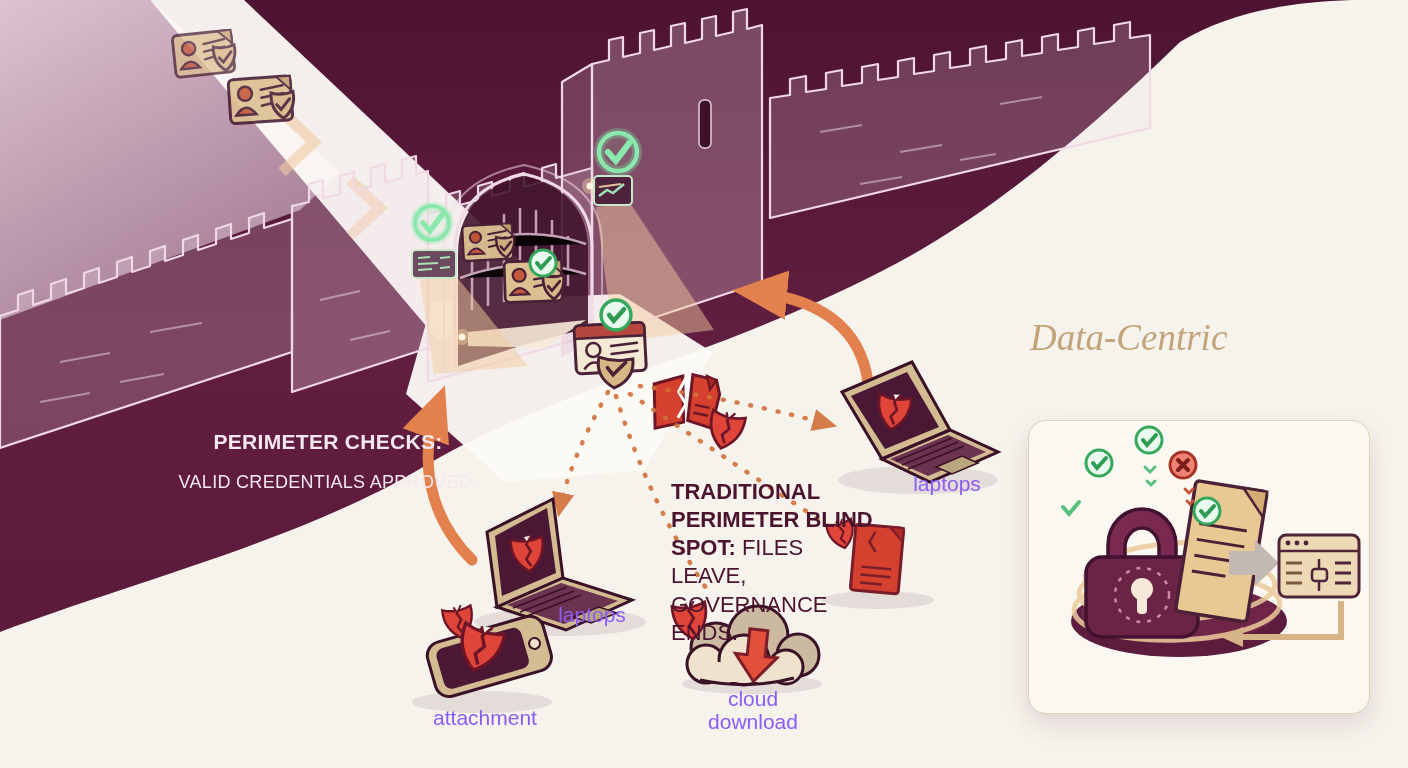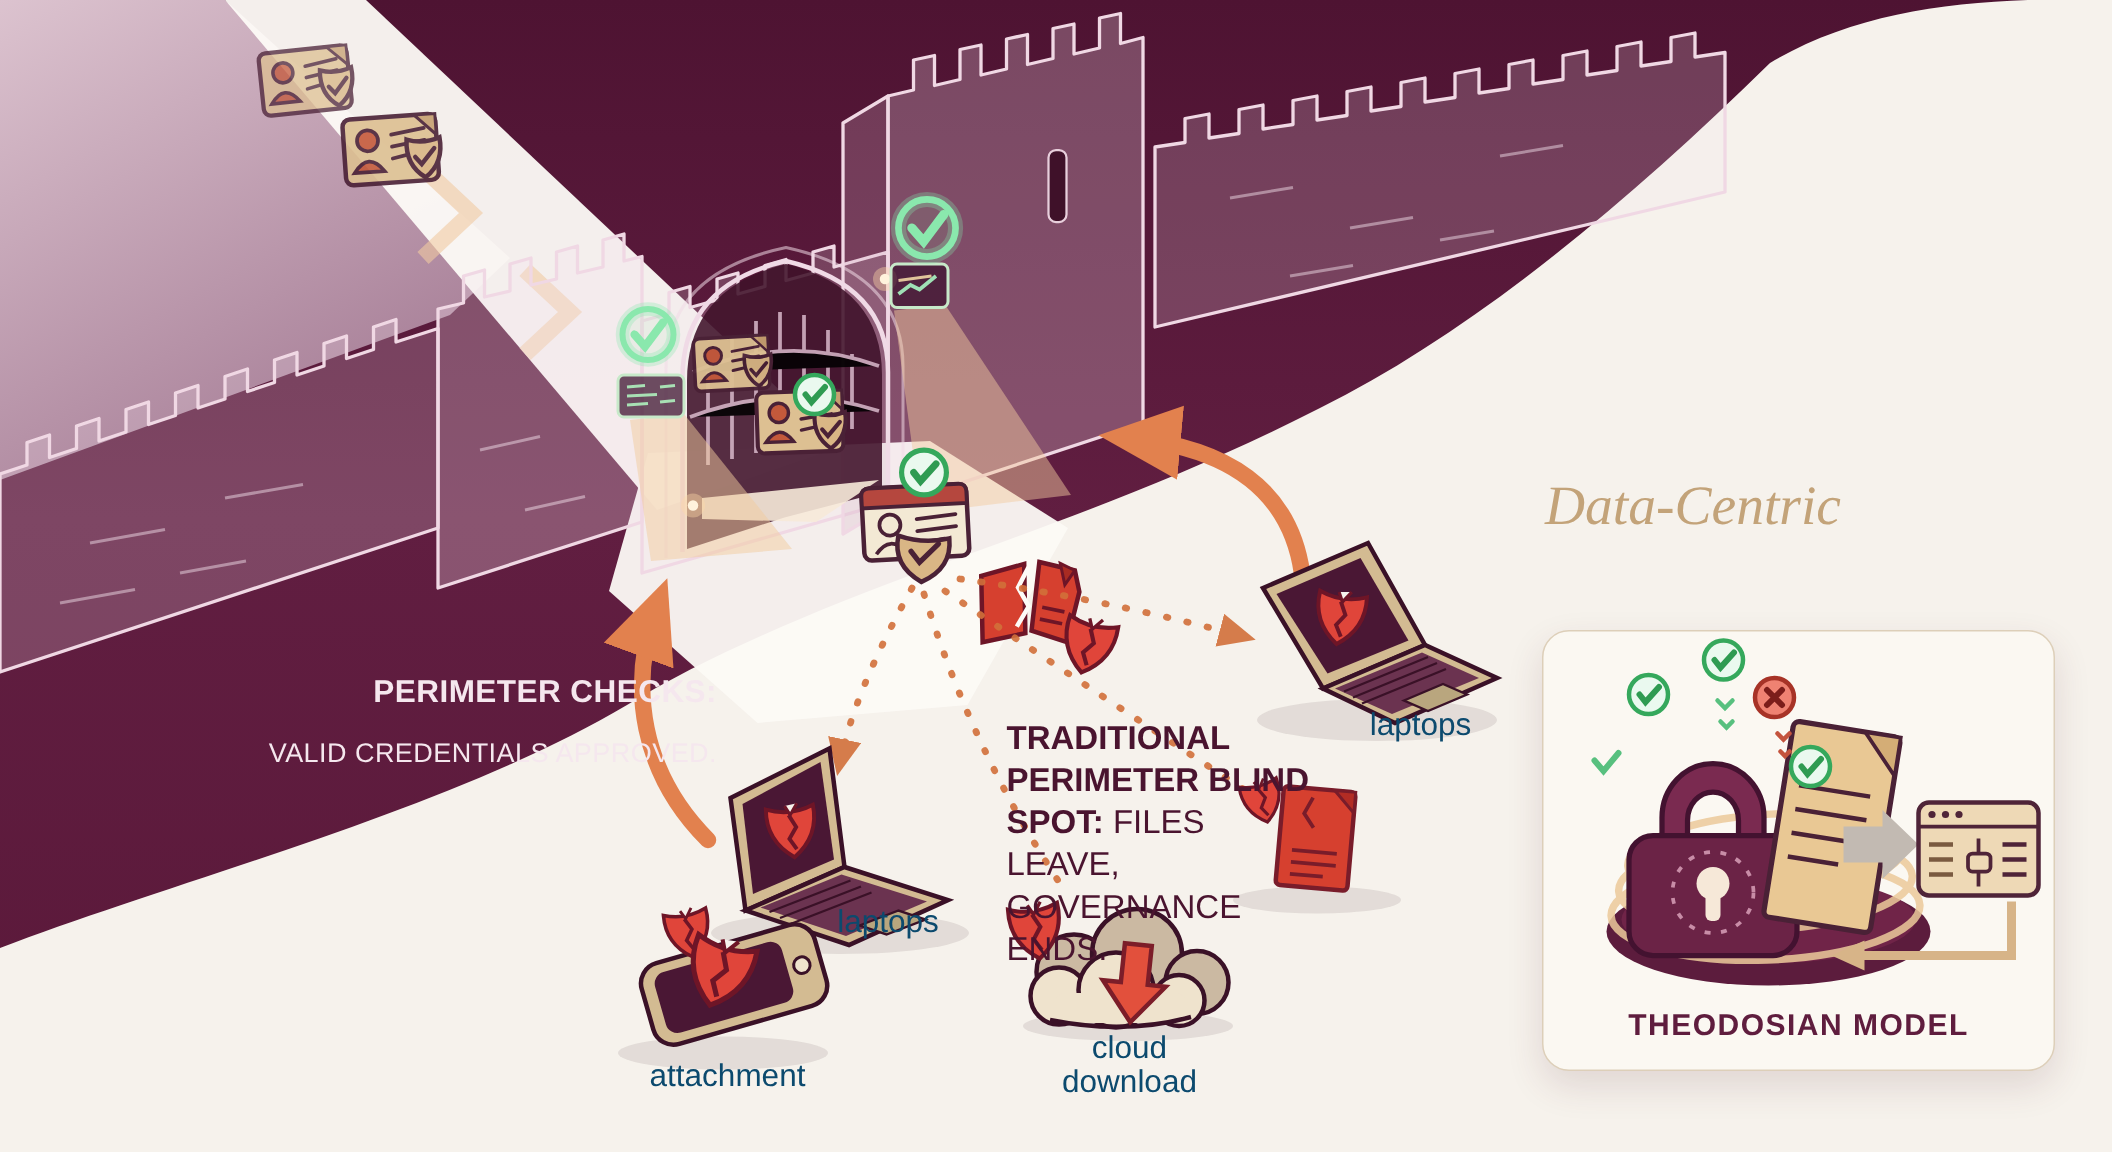--- a/index.html
+++ b/index.html
@@ -1,20 +1,20 @@
 <!DOCTYPE html>
 <html><head>
 <meta charset="utf-8">
 <style>
   html,body{margin:0;padding:0;background:#f6f2ec;}
   #stage{position:relative;width:1408px;height:768px;overflow:hidden;
          font-family:"Liberation Sans",sans-serif;background:#f6f2ec;}
   #scene{position:absolute;inset:0;}
-  .lbl{position:absolute;color:#0c4a6e;font-size:21px;line-height:1.1;text-align:center;}
-  #perimeter-text{position:absolute;left:178px;top:450px;width:300px;text-align:right;
+  .lbl{position:absolute;color:#8b5cf6;font-size:21px;line-height:1.1;text-align:center;}
+  #perimeter-text{position:absolute;left:178px;top:430px;width:300px;text-align:center;
     color:#f5e7ee;letter-spacing:.3px;}
   #perimeter-text .t1{display:block;font-weight:bold;font-size:21px;}
   #perimeter-text .t2{display:block;font-size:18px;margin-top:18px;}
   #blindspot-text{position:absolute;left:671px;top:478px;width:208px;text-align:left;
     color:#4a142f;font-size:22px;line-height:1.28;}
   #blindspot-text b{font-weight:bold;}
   #platform-title{position:absolute;left:1030px;top:316px;width:350px;
     font-family:"Liberation Serif",serif;font-style:italic;color:#c3a379;font-size:37px;line-height:1.17;}
   #platform-title span{display:block;}
   #model-panel{position:absolute;left:1028px;top:420px;width:340px;height:292px;
@@ -283,16 +283,15 @@
       <path d="M257,140 l16,0 M257,150 l16,0 M257,160 l16,0" stroke="#7a5a40" stroke-width="3"></path>
       <path d="M290,136 v32" stroke="#4f2438" stroke-width="2.5"></path>
       <rect x="283" y="146" width="15" height="12" rx="3" fill="#eed9b6" stroke="#4f2438" stroke-width="2.5"></rect>
       <path d="M306,140 l16,0 M306,150 l16,0 M306,160 l16,0" stroke="#4f2438" stroke-width="3"></path>
     </g>
     <g>
       <path d="M312,178 L312,214 L212,214" fill="none" stroke="#d7b488" stroke-width="6"></path>
       <polygon points="214,204 192,214 214,224" fill="#d7b488"></polygon>
     </g>
   </svg>
-  <div id="model-caption">THEODOSIAN MODEL</div>
 </div>
 
 </div>
 
 </body></html>

